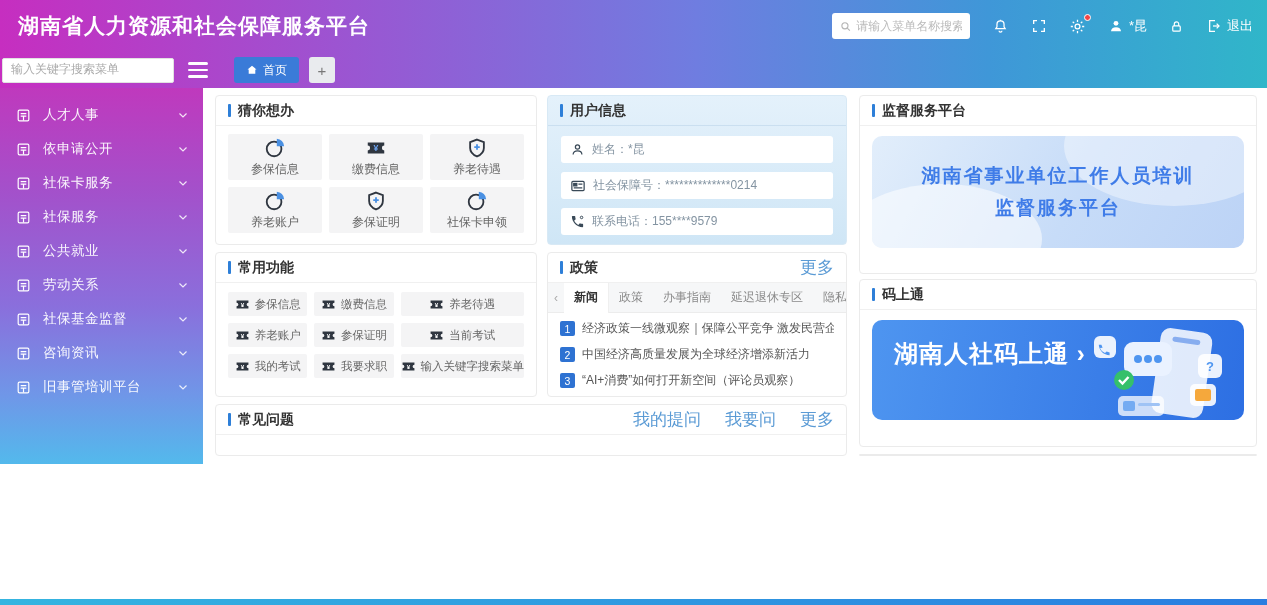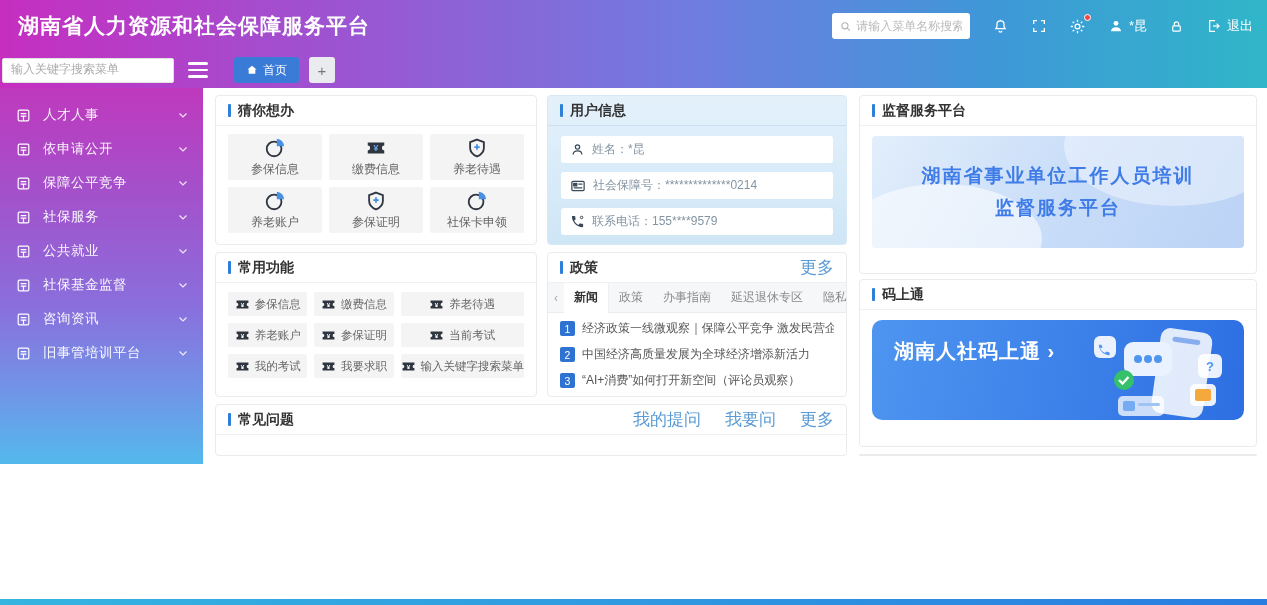--- a/index.html
+++ b/index.html
@@ -69,28 +69,28 @@
   .n-item { display:flex; align-items:center; gap:7px; cursor:pointer; }
   .n-num { width:15px; height:15px; background:#2e72d2; color:#fff; border-radius:2px; font-size:10.5px; display:flex; align-items:center; justify-content:center; flex:0 0 auto; }
   .n-text { font-size:12px; color:#555; white-space:nowrap; overflow:hidden; }
 
   
   .faq { grid-column:1 / span 2; grid-row:3; }
 
   
   .rcol { grid-column:3; grid-row:1 / span 3; display:flex; flex-direction:column; margin-left:2px; }
   .card-sup { height:195px; margin-bottom:5px; }
-  .sup-banner { margin:10px 12px; height:112px; border-radius:4px; background:linear-gradient(120deg,#e2eefb 0%,#c7dcf8 55%,#bcd3f6 100%); display:flex; flex-direction:column; align-items:center; justify-content:center; position:relative; overflow:hidden; cursor:pointer; }
+  .sup-banner { margin:10px 12px; height:112px; border-radius:10px; background:linear-gradient(120deg,#e2eefb 0%,#c7dcf8 55%,#bcd3f6 100%); display:flex; flex-direction:column; align-items:center; justify-content:center; position:relative; overflow:hidden; cursor:pointer; }
   .sup-banner::before { content:""; position:absolute; left:-30px; bottom:-46px; width:200px; height:110px; background:rgba(255,255,255,.55); border-radius:50%; }
   .sup-banner::after { content:""; position:absolute; right:-40px; top:-50px; width:220px; height:120px; background:rgba(255,255,255,.4); border-radius:50%; }
   .sup-line { position:relative; z-index:1; color:#3f7ce8; font-size:19px; font-weight:800; letter-spacing:2px; line-height:1.7; }
 
   .card-code { height:183px; margin-bottom:7px; }
   .code-banner { margin:10px 12px; height:100px; border-radius:10px; background:linear-gradient(100deg,#4e95f0,#2d6fe3); position:relative; overflow:hidden; padding:18px 0 0 22px; cursor:pointer; }
-  .code-title { color:#fff; font-size:20px; font-weight:bold; letter-spacing:1px; }
+  .code-title { color:#fff; font-size:24px; font-weight:bold; letter-spacing:1px; }
   .code-sub { color:rgba(255,255,255,.92); font-size:13.5px; margin-top:11px; letter-spacing:1px; }
   .banner-art { position:absolute; right:6px; top:4px; }
 
   .card-market { flex:1; overflow:hidden; }
   .market-banner { margin:4px 12px; height:108px; border-radius:8px; background:linear-gradient(100deg,#8a8fe8,#6d73dd); position:relative; overflow:hidden; padding:20px 0 0 22px; cursor:pointer; }
   .mk-title { color:#fff; font-size:20px; font-weight:bold; letter-spacing:2px; }
   .mk-sub { color:rgba(255,255,255,.95); font-size:14px; margin-top:12px; letter-spacing:2px; }
 
   .bottom-strip { position:absolute; left:0; bottom:0; width:1267px; height:6px; background:linear-gradient(90deg,#35b5e0,#2a7de0); z-index:5; }
 </style>
@@ -193,41 +193,51 @@
       <span class="s-label">依申请公开</span>
       <svg class="chev" width="12" height="12" viewBox="0 0 24 24" fill="none" stroke="#fff" stroke-width="2.4">
           <path d="M5 9l7 7 7-7"></path>
         </svg>
     </div>
     <div class="s-item">
       <svg width="15" height="15" viewBox="0 0 24 24" fill="none" stroke="#fff" stroke-width="1.9">
           <rect x="3.5" y="3.5" width="17" height="17" rx="2"></rect>
           <path d="M7.5 9h9M7.5 13h9M12 13v7"></path>
         </svg>
-      <span class="s-label">保障公平竞争</span>
+      <span class="s-label">社保卡服务</span>
       <svg class="chev" width="12" height="12" viewBox="0 0 24 24" fill="none" stroke="#fff" stroke-width="2.4">
           <path d="M5 9l7 7 7-7"></path>
         </svg>
     </div>
     <div class="s-item">
       <svg width="15" height="15" viewBox="0 0 24 24" fill="none" stroke="#fff" stroke-width="1.9">
           <rect x="3.5" y="3.5" width="17" height="17" rx="2"></rect>
           <path d="M7.5 9h9M7.5 13h9M12 13v7"></path>
         </svg>
       <span class="s-label">社保服务</span>
       <svg class="chev" width="12" height="12" viewBox="0 0 24 24" fill="none" stroke="#fff" stroke-width="2.4">
           <path d="M5 9l7 7 7-7"></path>
         </svg>
     </div>
     <div class="s-item">
       <svg width="15" height="15" viewBox="0 0 24 24" fill="none" stroke="#fff" stroke-width="1.9">
           <rect x="3.5" y="3.5" width="17" height="17" rx="2"></rect>
           <path d="M7.5 9h9M7.5 13h9M12 13v7"></path>
         </svg>
       <span class="s-label">公共就业</span>
+      <svg class="chev" width="12" height="12" viewBox="0 0 24 24" fill="none" stroke="#fff" stroke-width="2.4">
+          <path d="M5 9l7 7 7-7"></path>
+        </svg>
+    </div>
+    <div class="s-item">
+      <svg width="15" height="15" viewBox="0 0 24 24" fill="none" stroke="#fff" stroke-width="1.9">
+          <rect x="3.5" y="3.5" width="17" height="17" rx="2"></rect>
+          <path d="M7.5 9h9M7.5 13h9M12 13v7"></path>
+        </svg>
+      <span class="s-label">劳动关系</span>
       <svg class="chev" width="12" height="12" viewBox="0 0 24 24" fill="none" stroke="#fff" stroke-width="2.4">
           <path d="M5 9l7 7 7-7"></path>
         </svg>
     </div>
     <div class="s-item">
       <svg width="15" height="15" viewBox="0 0 24 24" fill="none" stroke="#fff" stroke-width="1.9">
           <rect x="3.5" y="3.5" width="17" height="17" rx="2"></rect>
           <path d="M7.5 9h9M7.5 13h9M12 13v7"></path>
         </svg>
       <span class="s-label">社保基金监督</span>

